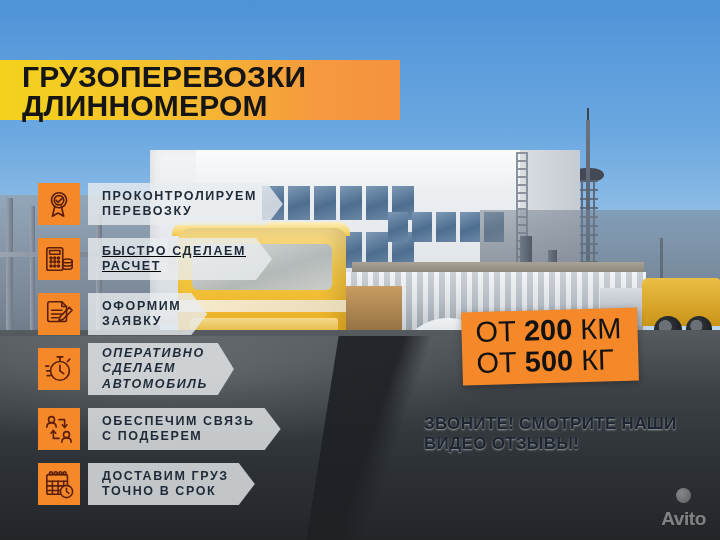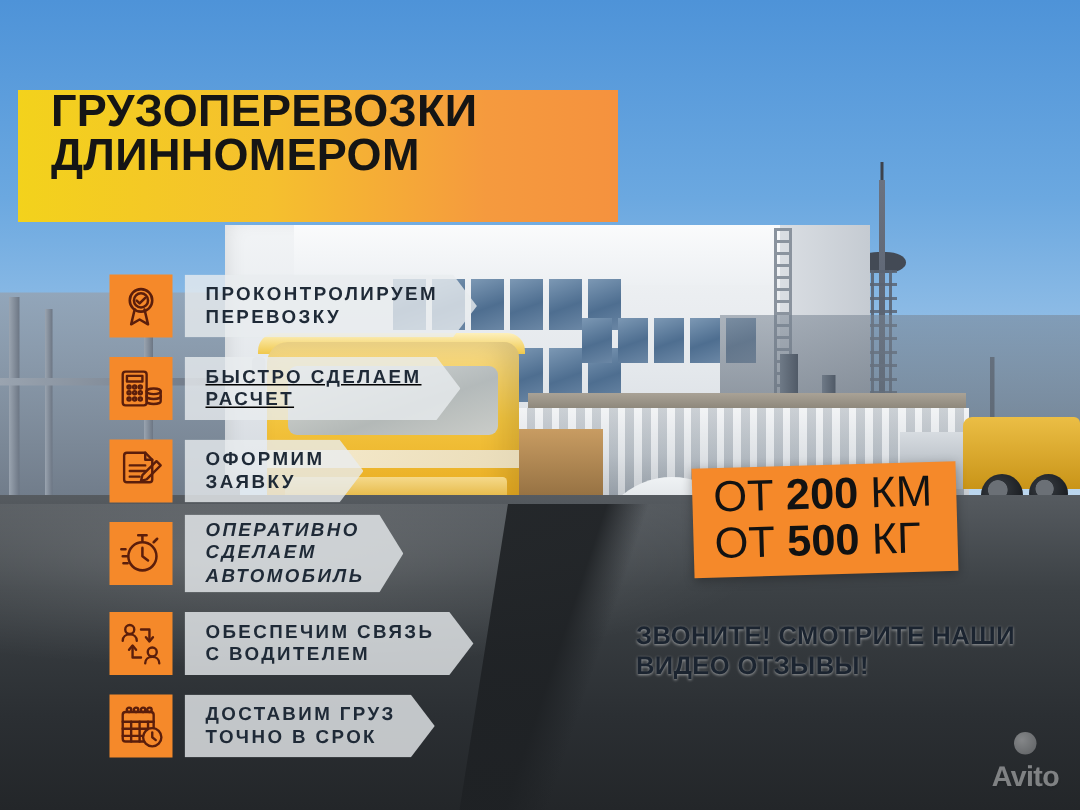--- a/index.html
+++ b/index.html
@@ -155,32 +155,32 @@
     transform:skewX(-9deg);transform-origin:top right;
   }
   .gravel-edge{
     position:absolute;right:278px;top:336px;width:120px;height:210px;
     background:linear-gradient(100deg,rgba(30,33,36,.9) 0 42%,rgba(0,0,0,0) 60%);
     transform:skewX(-9deg);
   }
 
   
   .title-banner{
-    position:absolute;left:12px;top:60px;width:400px;height:88px;
+    position:absolute;left:0;top:60px;width:400px;height:60px;
     background:linear-gradient(90deg,#F3D21C 0%,#F5C02E 42%,#F59A3E 78%,#F5923E 100%);
-    display:flex;flex-direction:column;justify-content:flex-start;
+    display:flex;flex-direction:column;justify-content:flex-end;
     padding-left:22px;box-sizing:border-box;
   }
   .title-line{
     color:#151515;font-weight:bold;font-size:30px;line-height:.97;
     letter-spacing:.2px;white-space:nowrap;
   }
 
   
-  .feature{position:absolute;left:38px;display:flex;align-items:center;height:42px;margin-left:35px;}
+  .feature{position:absolute;left:38px;display:flex;align-items:center;height:42px;}
   .icon-box{
     width:42px;height:42px;background:#F5892A;flex:none;
     display:flex;align-items:center;justify-content:center;
   }
   .icon-box svg{width:30px;height:30px;display:block;}
   .arrow{
     position:relative;margin-left:8px;height:42px;
     background:rgba(233,236,239,.80);
     display:flex;flex-direction:column;justify-content:center;
     padding:0 26px 0 14px;box-sizing:border-box;
@@ -394,21 +394,21 @@
         <circle cx="24" cy="22" r="3.2"></circle>
         <path d="M19 30c0-2.8 2.2-4.5 5-4.5s5 1.7 5 4.5"></path>
         <path d="M16 6h6v8"></path>
           <path d="M19.5 11.5L22 14.5l2.5-3"></path>
         <path d="M16 26h-6v-8"></path>
           <path d="M12.5 20.5L10 17.5l-2.5 3"></path>
       </svg>
     </div>
     <div class="arrow">
       <div class="f-line">ОБЕСПЕЧИМ СВЯЗЬ</div>
-      <div class="f-line">С ВОДИТЕЛЕМ</div>
+      <div class="f-line">С ПОДБЕРЕМ</div>
     </div>
   </div>
 
   <div class="feature" style="top:463px;">
     <div class="icon-box">
       <svg viewBox="0 0 32 32" fill="none" stroke="#5B1E0B" stroke-width="1.7" stroke-linecap="round" stroke-linejoin="round">
         <rect x="3" y="6" width="22" height="21" rx="2"></rect>
         <path d="M3 13h22"></path>
         <circle cx="7.5" cy="4.5" r="1.6"></circle>
           <circle cx="12.5" cy="4.5" r="1.6"></circle>

